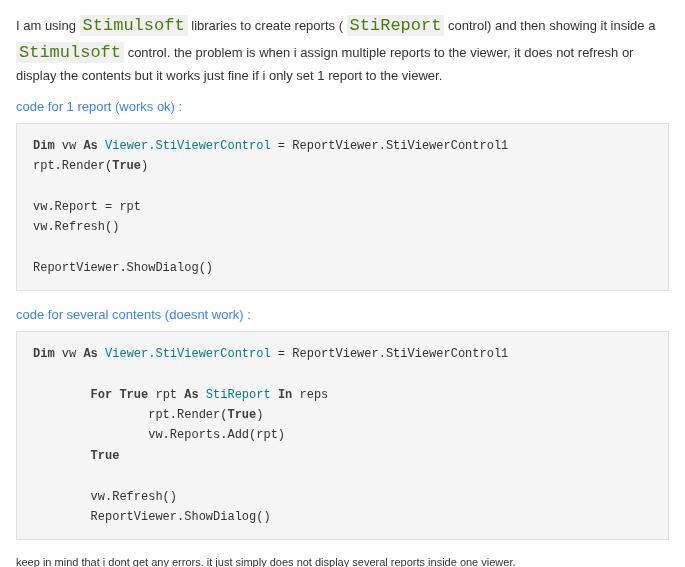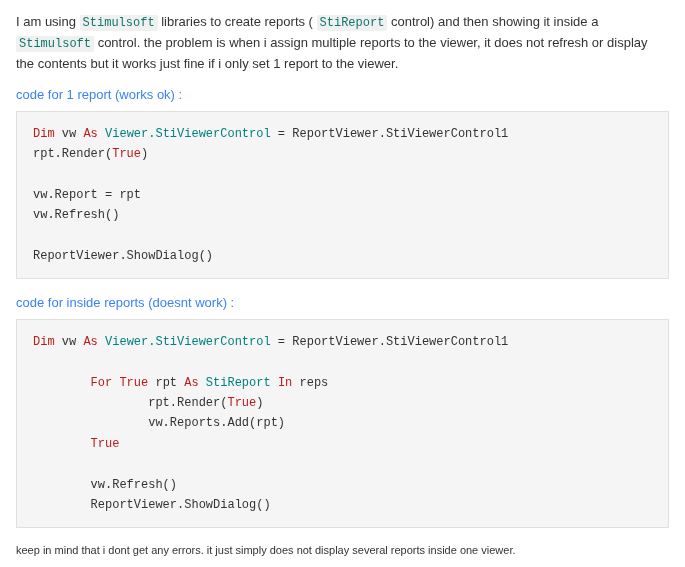--- a/index.html
+++ b/index.html
@@ -22,22 +22,22 @@
     .intro-text {
       margin-bottom: 10px;
       line-height: 1.6;
     }
 
     .inline-code {
       font-family: 'Courier New', Courier, monospace;
       background: #f0f0f0;
       padding: 1px 3px;
       border-radius: 2px;
-      font-size: 12px;
-      color: #0f766e;
+      font-size: 17px;
+      color: #4d7c0f;
     }
 
     .section-label {
       margin-bottom: 6px;
       font-size: 13px;
       color: #3b82f6;
     }
 
     .code-block {
       background: #f5f5f5;
@@ -45,22 +45,22 @@
       padding: 12px 16px;
       margin-bottom: 14px;
       font-family: 'Courier New', Courier, monospace;
       font-size: 12px;
       line-height: 1.7;
       white-space: pre;
       color: #333;
     }
 
     .kw {
-      color: #b91c1c;
-      font-weight: normal;
+      color: #404040;
+      font-weight: bold;
     }
 
     .type {
       color: #008080;
       text-align: right;
     }
 
     .footer-text {
       margin-top: 10px;
       line-height: 1.6;
@@ -81,21 +81,21 @@
 <p class="section-label">code for 1 report (works ok) :</p>
 
 <div class="code-block"><span class="kw">Dim</span> vw <span class="kw">As</span> <span class="type">Viewer.StiViewerControl</span> = ReportViewer.StiViewerControl1
 rpt.Render(<span class="kw">True</span>)
 
 vw.Report = rpt
 vw.Refresh()
 
 ReportViewer.ShowDialog()</div>
 
-<p class="section-label">code for inside reports (doesnt work) :</p>
+<p class="section-label">code for several contents (doesnt work) :</p>
 
 <div class="code-block"><span class="kw">Dim</span> vw <span class="kw">As</span> <span class="type">Viewer.StiViewerControl</span> = ReportViewer.StiViewerControl1
 
         <span class="kw">For</span> <span class="kw">True</span> rpt <span class="kw">As</span> <span class="type">StiReport</span> <span class="kw">In</span> reps
                 rpt.Render(<span class="kw">True</span>)
                 vw.Reports.Add(rpt)
         <span class="kw">True</span>
 
         vw.Refresh()
         ReportViewer.ShowDialog()</div>

